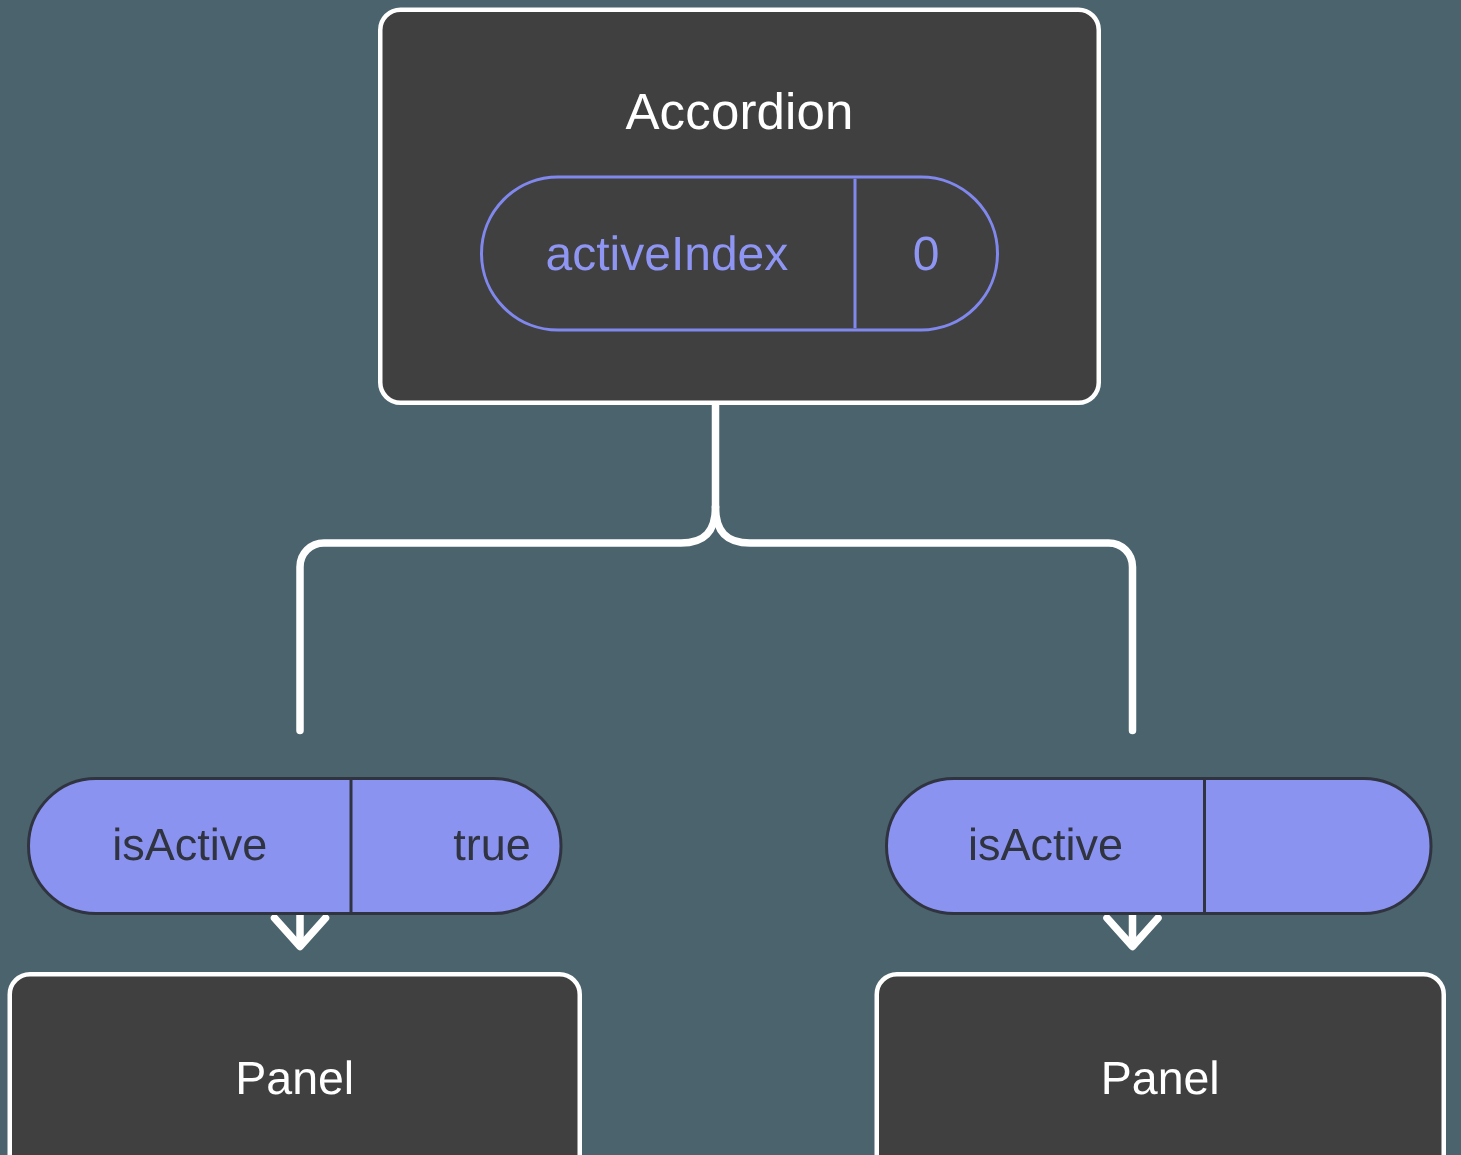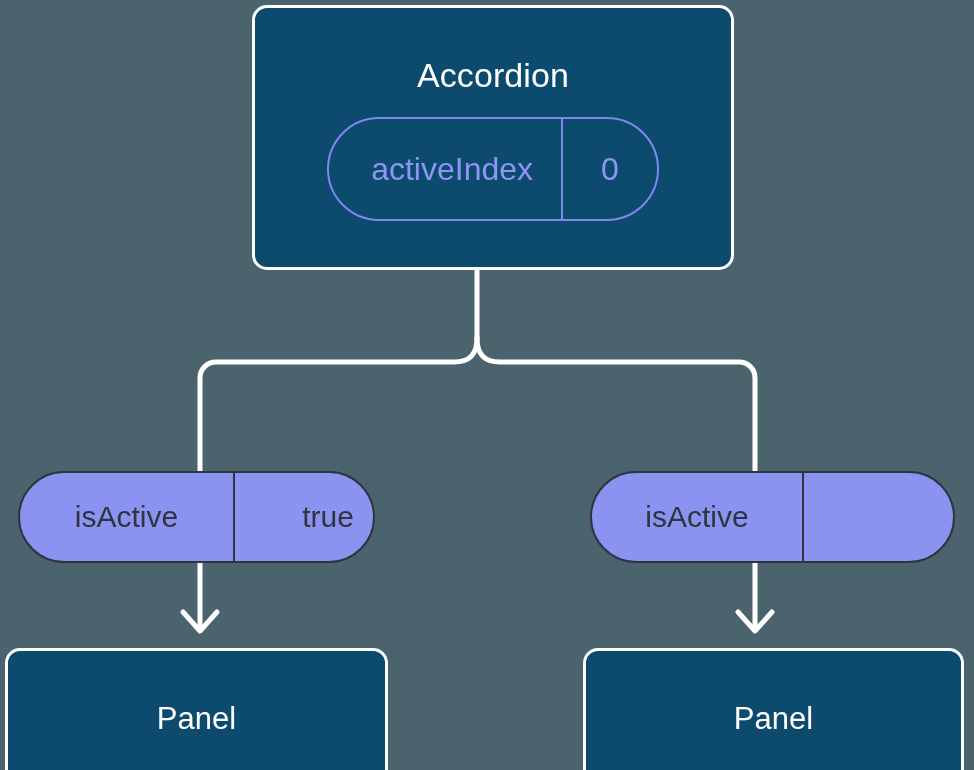--- a/index.html
+++ b/index.html
@@ -31,21 +31,21 @@
     height: 770px;
     z-index: 1;
     pointer-events: none;
   }
 
   
   .node-box {
     position: absolute;
     z-index: 2;
     box-sizing: border-box;
-    background: #0c4a6e;
+    background: #404040;
     border: 3px solid #ffffff;
     border-radius: 15px;
     display: flex;
     flex-direction: column;
     align-items: center;
   }
 
   
   #accordion-node {
     left: 252px;
@@ -65,39 +65,40 @@
   }
 
   
   .state-pill {
     display: flex;
     align-items: stretch;
     border-radius: 999px;
     box-sizing: border-box;
     overflow: hidden;
     user-select: none;
+    margin-top: 47px;
   }
   .pill-key, .pill-val {
     display: flex;
     align-items: center;
     justify-content: center;
     box-sizing: border-box;
     white-space: nowrap;
   }
 
   .pill-outline {
     margin-top: 25px;
     height: 104px;
     border: 2px solid #8088ee;
     background: transparent;
   }
   .pill-outline .pill-key {
     color: #8f95f2;
     font-size: 32px;
-    padding: 0 28px 0 42px;
+    padding: 0 43px 0 42px;
     border-right: 2px solid #8088ee;
   }
   .pill-outline .pill-val {
     color: #8f95f2;
     font-size: 32px;
     padding: 0 38px;
     min-width: 44px;
   }
 
   

